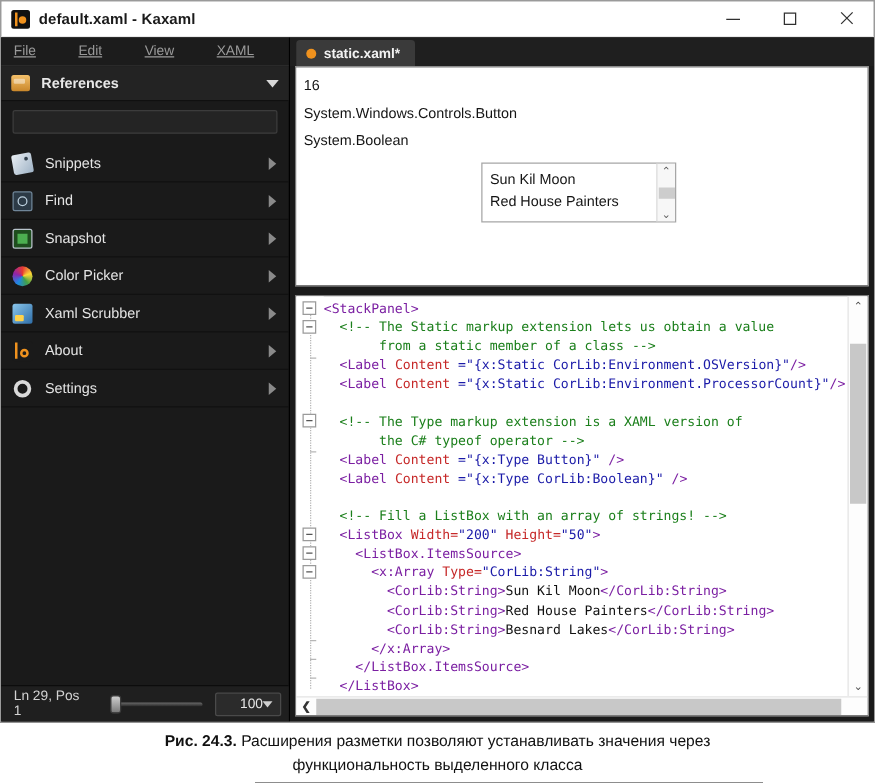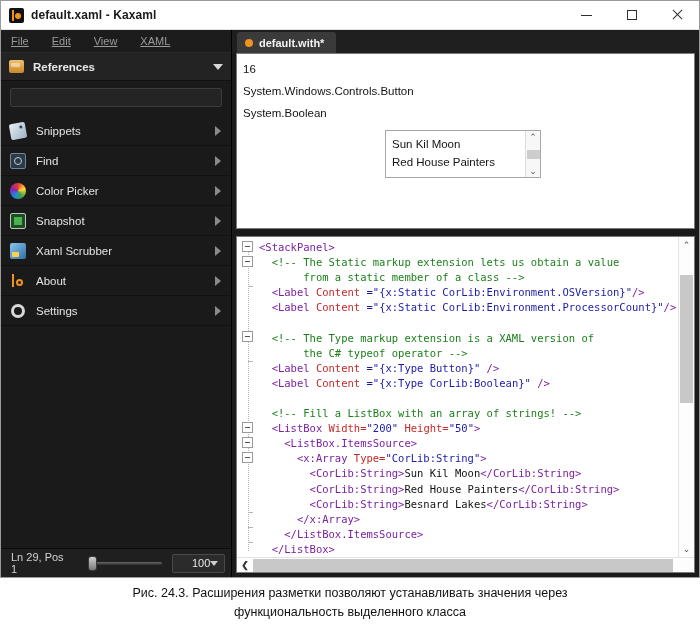--- a/index.html
+++ b/index.html
@@ -51,21 +51,21 @@
   
   .appbody{position:absolute;left:0;top:29px;right:0;bottom:0;background:#151515;}
 
   
   .leftpanel{
     position:absolute;left:0;top:0;width:231px;bottom:0;background:#1a1a1a;
     border-right:1px solid #000;box-sizing:border-box;
   }
   .menubar{
     height:22px;background:#1c1c1c;display:flex;align-items:center;
-    padding-left:10px;gap:23px;border-bottom:1px solid #2a2a2a;
+    padding-left:10px;gap:34px;border-bottom:1px solid #2a2a2a;
   }
   .menu-item{font-size:11px;color:#9a9a9a;}
   .menu-item u{text-decoration:underline;}
 
   .ref-row{
     height:27px;display:flex;align-items:center;padding:0 8px 0 8px;
     background:#232323;border-bottom:1px solid #101010;
   }
   .ref-icon{
     width:15px;height:13px;margin-right:9px;flex:0 0 auto;border-radius:2px;
@@ -206,21 +206,21 @@
     border-top:1px solid #e3e3e3;display:flex;align-items:center;box-sizing:border-box;
   }
   .hs-arrow{width:16px;text-align:center;font-size:9px;color:#333;font-weight:bold;}
   .hs-thumb{height:13px;width:420px;background:#c8c8c8;}
 
   
   .caption{
     position:absolute;left:0;top:584px;width:700px;text-align:center;
     font-family:"Liberation Sans",sans-serif;font-size:12.5px;color:#111;line-height:19px;
   }
-  .caption b{font-weight:normal;}
+  .caption b{font-weight:bold;}
 </style>
 </head>
 <body>
 
 <div class="page">
 
   <div class="window">
 
     <div class="titlebar">
       <div class="title-icon"></div>
@@ -260,27 +260,27 @@
           <span class="side-ico ico-snippets"></span>
           <span class="side-label">Snippets</span>
           <span class="caret-right"></span>
         </div>
         <div class="side-item">
           <span class="side-ico ico-find"></span>
           <span class="side-label">Find</span>
           <span class="caret-right"></span>
         </div>
         <div class="side-item">
+          <span class="side-ico ico-snap"></span>
+          <span class="side-label">Snapshot</span>
+          <span class="caret-right"></span>
+        </div>
+        <div class="side-item">
           <span class="side-ico ico-color"></span>
           <span class="side-label">Color Picker</span>
-          <span class="caret-right"></span>
-        </div>
-        <div class="side-item">
-          <span class="side-ico ico-snap"></span>
-          <span class="side-label">Snapshot</span>
           <span class="caret-right"></span>
         </div>
         <div class="side-item">
           <span class="side-ico ico-scrub"></span>
           <span class="side-label">Xaml Scrubber</span>
           <span class="caret-right"></span>
         </div>
         <div class="side-item">
           <span class="side-ico ico-about"></span>
           <span class="side-label">About</span>
@@ -303,21 +303,21 @@
             <span class="zoom-caret"></span>
           </span>
         </div>
       </div>
 
       <div class="rightpanel">
 
         <div class="tabstrip">
           <div class="tab">
             <span class="tab-dot"></span>
-            <span class="tab-label">default.with*</span>
+            <span class="tab-label">static.xaml*</span>
           </div>
         </div>
 
         <div class="preview">
           <div class="pv-line">16</div>
           <div class="pv-line">System.Windows.Controls.Button</div>
           <div class="pv-line">System.Boolean</div>
 
           <div class="pv-listbox">
             <div class="pv-listbox-items">

